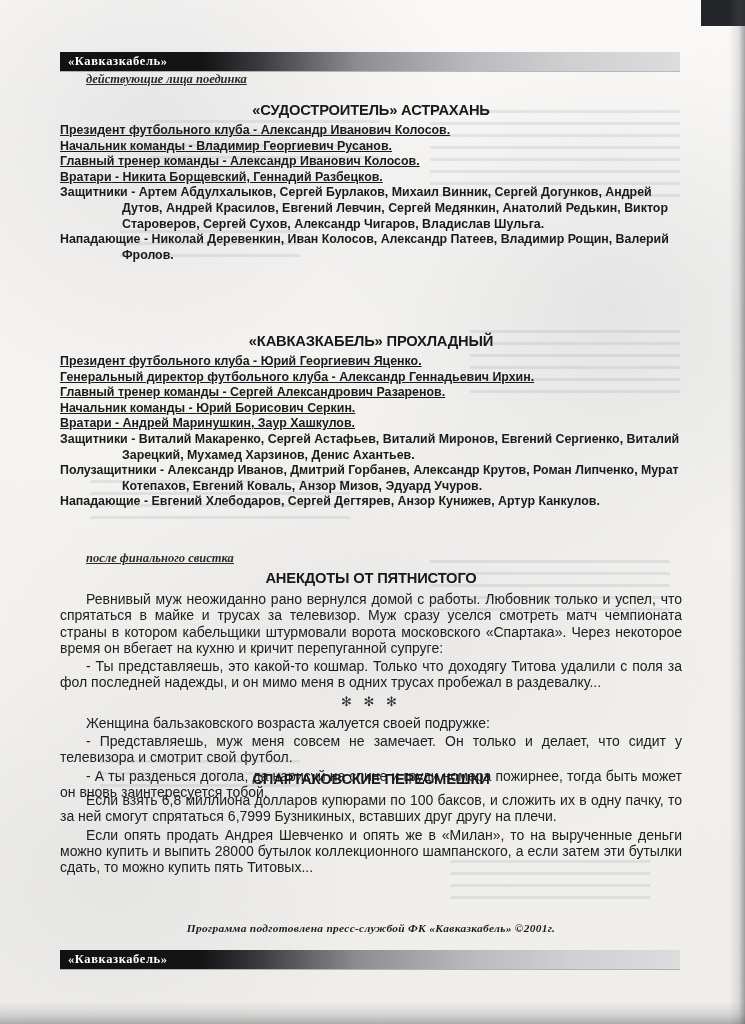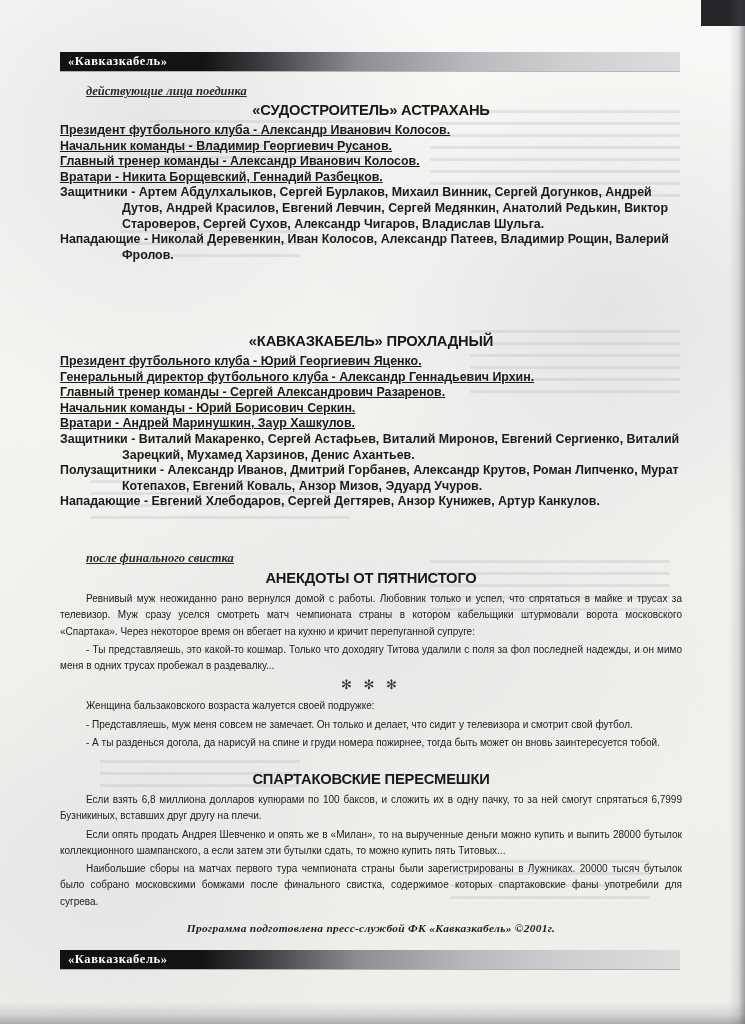--- a/index.html
+++ b/index.html
@@ -115,21 +115,21 @@
     color: #1b1b1d;
     text-indent: 0;
     padding-left: 62px;
   }
   .roster-line .role { margin-left: -62px; }
   .roster-line.single { padding-left: 0; text-decoration: underline; }
   .roster-line.single .role { margin-left: 0; }
 
   .body-p {
     font-family: "Liberation Sans", sans-serif;
-    font-size: 10px;
+    font-size: 14px;
     line-height: 16.3px;
     text-align: justify;
     text-indent: 26px;
     color: #202022;
     margin: 0 0 2px 0;
   }
   .stars {
     text-align: center;
     font-size: 13px;
     letter-spacing: 4px;
@@ -172,21 +172,21 @@
   <div class="ghost" style="left:450px; top:860px; width:200px; height:45px;"></div>
 
   <div class="corner-dark"></div>
 
   <div class="content">
 
     <div class="banner banner-top">
       <span class="banner-label">«Кавказкабель»</span>
     </div>
 
-    <div class="col" style="top:84px;">
+    <div class="col" style="top:72px;">
       <div class="sub-italic">действующие лица поединка</div>
     </div>
 
     <div class="col" style="top:101px;">
       <div class="sect-title">«СУДОСТРОИТЕЛЬ» АСТРАХАНЬ</div>
       <div style="height:4px;"></div>
       <div class="roster-line single"><span class="role">Президент футбольного клуба</span><span> - </span><span>Александр Иванович Колосов.</span></div>
       <div class="roster-line single"><span class="role">Начальник команды</span><span> - </span><span>Владимир Георгиевич Русанов.</span></div>
       <div class="roster-line single"><span class="role">Главный тренер команды</span><span> - </span><span>Александр Иванович Колосов.</span></div>
       <div class="roster-line single"><span class="role">Вратари</span><span> - </span><span>Никита Борщевский, Геннадий Разбецков.</span></div>
@@ -218,21 +218,20 @@
       <p class="body-p">Женщина бальзаковского возраста жалуется своей подружке:</p>
       <p class="body-p">- Представляешь, муж меня совсем не замечает. Он только и делает,  что сидит у телевизора и смотрит свой футбол.</p>
       <p class="body-p">- А ты разденься догола, да нарисуй на спине и груди номера пожирнее, тогда быть может он вновь заинтересуется тобой.</p>
     </div>
 
     <div class="col" style="top:770px;">
       <div class="sect-title">СПАРТАКОВСКИЕ ПЕРЕСМЕШКИ</div>
       <div style="height:4px;"></div>
       <p class="body-p">Если взять 6,8 миллиона долларов купюрами по 100 баксов, и сложить их в одну пачку, то за ней смогут спрятаться 6,7999 Бузникиных, вставших друг другу на плечи.</p>
       <p class="body-p">Если опять продать Андрея Шевченко и опять же в «Милан», то на вырученные деньги можно купить и выпить 28000 бутылок коллекционного шампанского, а если затем эти бутылки сдать, то можно купить пять Титовых...</p>
-      <p class="body-p">Наибольшие сборы на матчах первого тура чемпионата страны были зарегистрированы в Лужниках. 20000 тысяч бутылок было собрано московскими бомжами после финального свистка, содержимое которых спартаковские фаны употребили для сугрева.</p>
     </div>
 
     <div class="col" style="top:921px;">
       <div class="credits">Программа подготовлена пресс-службой ФК «Кавказкабель» ©2001г.</div>
     </div>
 
     <div class="banner banner-bottom">
       <span class="banner-label">«Кавказкабель»</span>
     </div>
 

